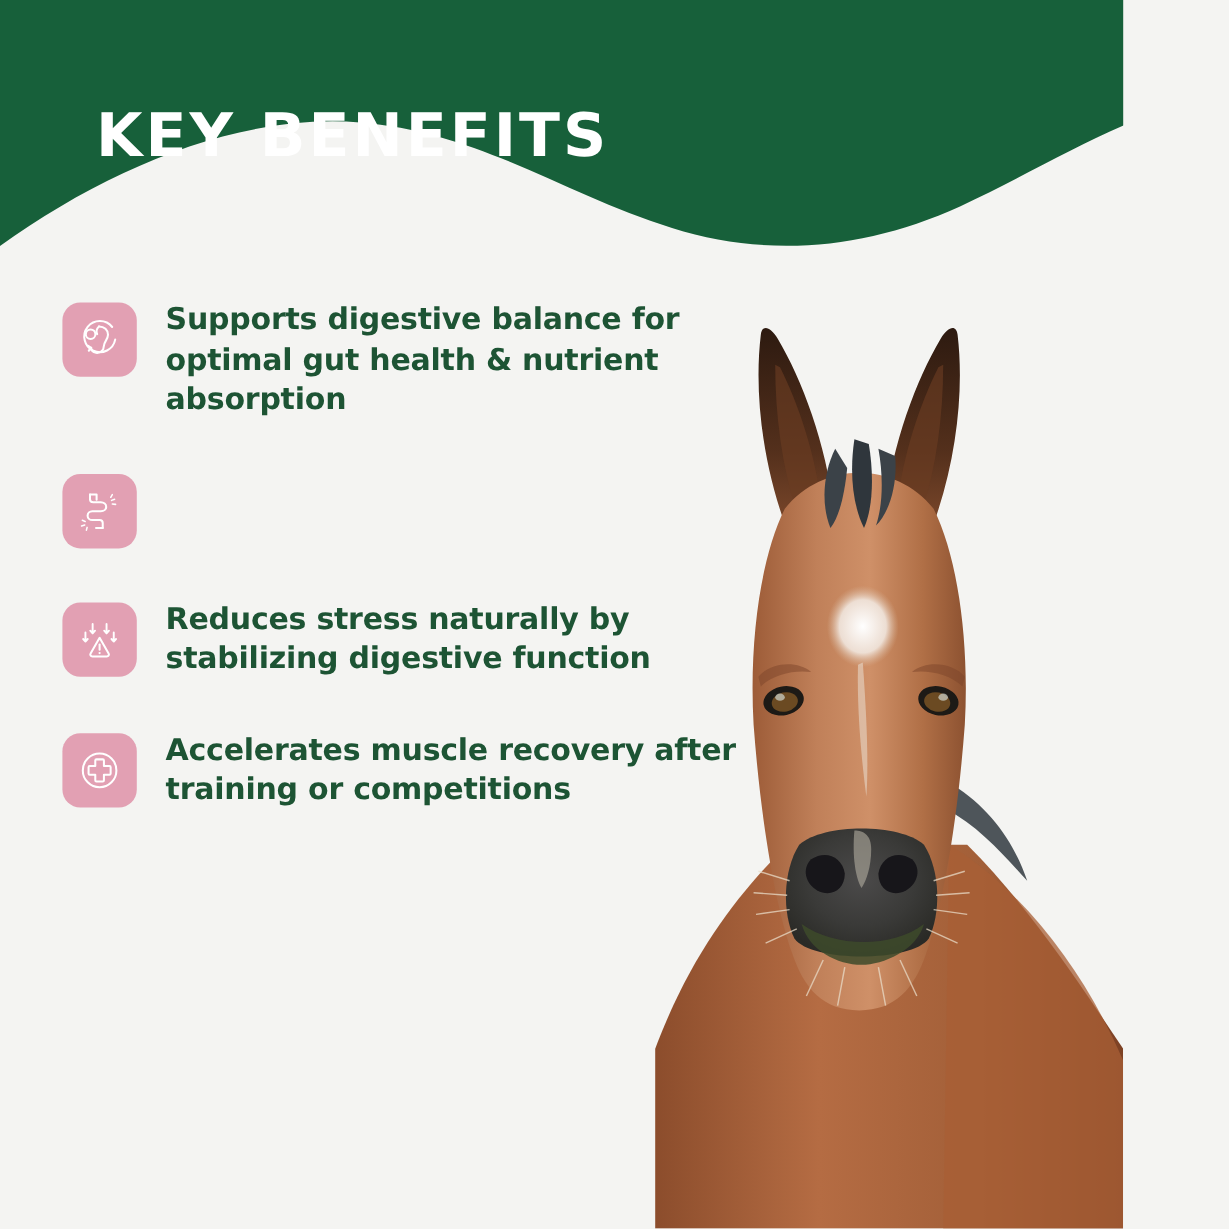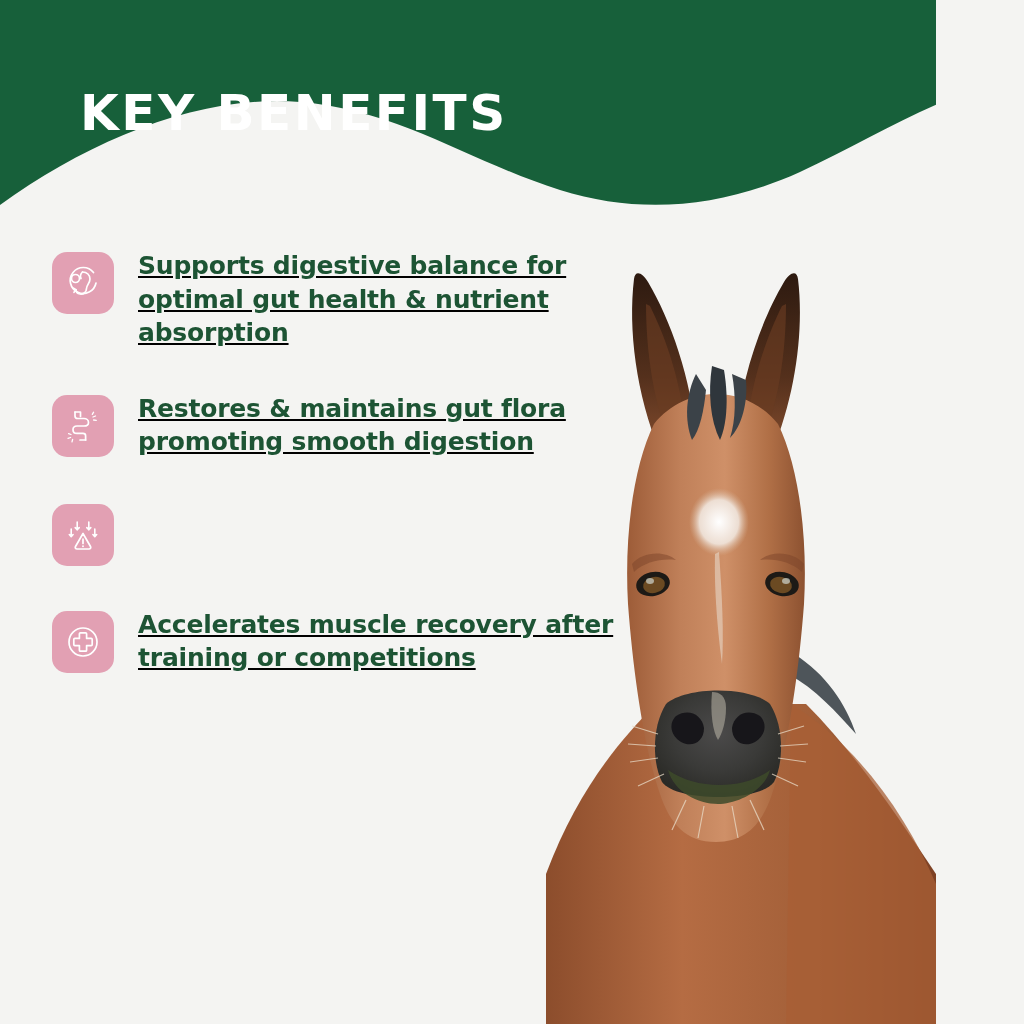--- a/index.html
+++ b/index.html
@@ -61,21 +61,20 @@
     position: absolute;
     left: 52px;
     top: 248px;
     width: 610px;
     z-index: 3;
   }
   .benefit-item {
     display: flex;
     align-items: flex-start;
     margin-bottom: 41px;
-    text-decoration: underline;
   }
   .benefit-icon-box {
     flex: 0 0 auto;
     width: 62px;
     height: 62px;
     border-radius: 15px;
     background: #e2a0b3;
     display: flex;
     align-items: center;
     justify-content: center;
@@ -247,41 +246,41 @@
               <path d="M30 11 L32.5 10"></path>
                 <path d="M30.6 14 L33.3 14.3"></path>
                 <path d="M29.3 8.4 L30.6 6.2"></path>
               <path d="M8 28.5 L5.6 27.6"></path>
                 <path d="M7.6 31.5 L5 32.3"></path>
                 <path d="M9.6 33.5 L9 35.8"></path>
             </g>
           </svg>
         </span>
       </div>
-      <div class="benefit-text">Restores &amp; maintains gut flora promoting smooth digestion</div>
     </div>
 
 
     <div class="benefit-item">
       <div class="benefit-icon-box">
         <span>
           <svg width="40" height="40" viewBox="0 0 40 40" fill="none" stroke="#ffffff" stroke-width="1.7" stroke-linecap="round" stroke-linejoin="round">
             <path d="M20 18.5 L12.5 31.5 C11.8 32.8 12.6 34 14 34 L26 34
                      C27.4 34 28.2 32.8 27.5 31.5 Z"></path>
             <path d="M20 24 L20 28.4"></path>
             <circle cx="20" cy="31.2" r="0.95" fill="#ffffff" stroke="none"></circle>
             <g stroke-width="1.6">
               <path d="M14.2 7 L14.2 14.8 M14.2 14.8 L12.2 12.6 M14.2 14.8 L16.2 12.6"></path>
               <path d="M25.8 7 L25.8 14.8 M25.8 14.8 L23.8 12.6 M25.8 14.8 L27.8 12.6"></path>
               <path d="M8.2 14 L8.2 21.6 M8.2 21.6 L6.3 19.5 M8.2 21.6 L10.1 19.5"></path>
               <path d="M31.8 14 L31.8 21.6 M31.8 21.6 L29.9 19.5 M31.8 21.6 L33.7 19.5"></path>
             </g>
           </svg>
         </span>
       </div>
+      <div class="benefit-text">Reduces stress naturally by stabilizing digestive function</div>
     </div>
 
     <div class="benefit-item">
       <div class="benefit-icon-box">
         <span>
           <svg width="40" height="40" viewBox="0 0 40 40" fill="none" stroke="#ffffff" stroke-width="1.7" stroke-linecap="round" stroke-linejoin="round">
             <circle cx="20" cy="20" r="14"></circle>
             <path d="M17.4 10.8 L22.6 10.8 C23.2 10.8 23.6 11.2 23.6 11.8 L23.6 16.4 L28.2 16.4
                      C28.8 16.4 29.2 16.8 29.2 17.4 L29.2 22.6 C29.2 23.2 28.8 23.6 28.2 23.6
                      L23.6 23.6 L23.6 28.2 C23.6 28.8 23.2 29.2 22.6 29.2 L17.4 29.2

